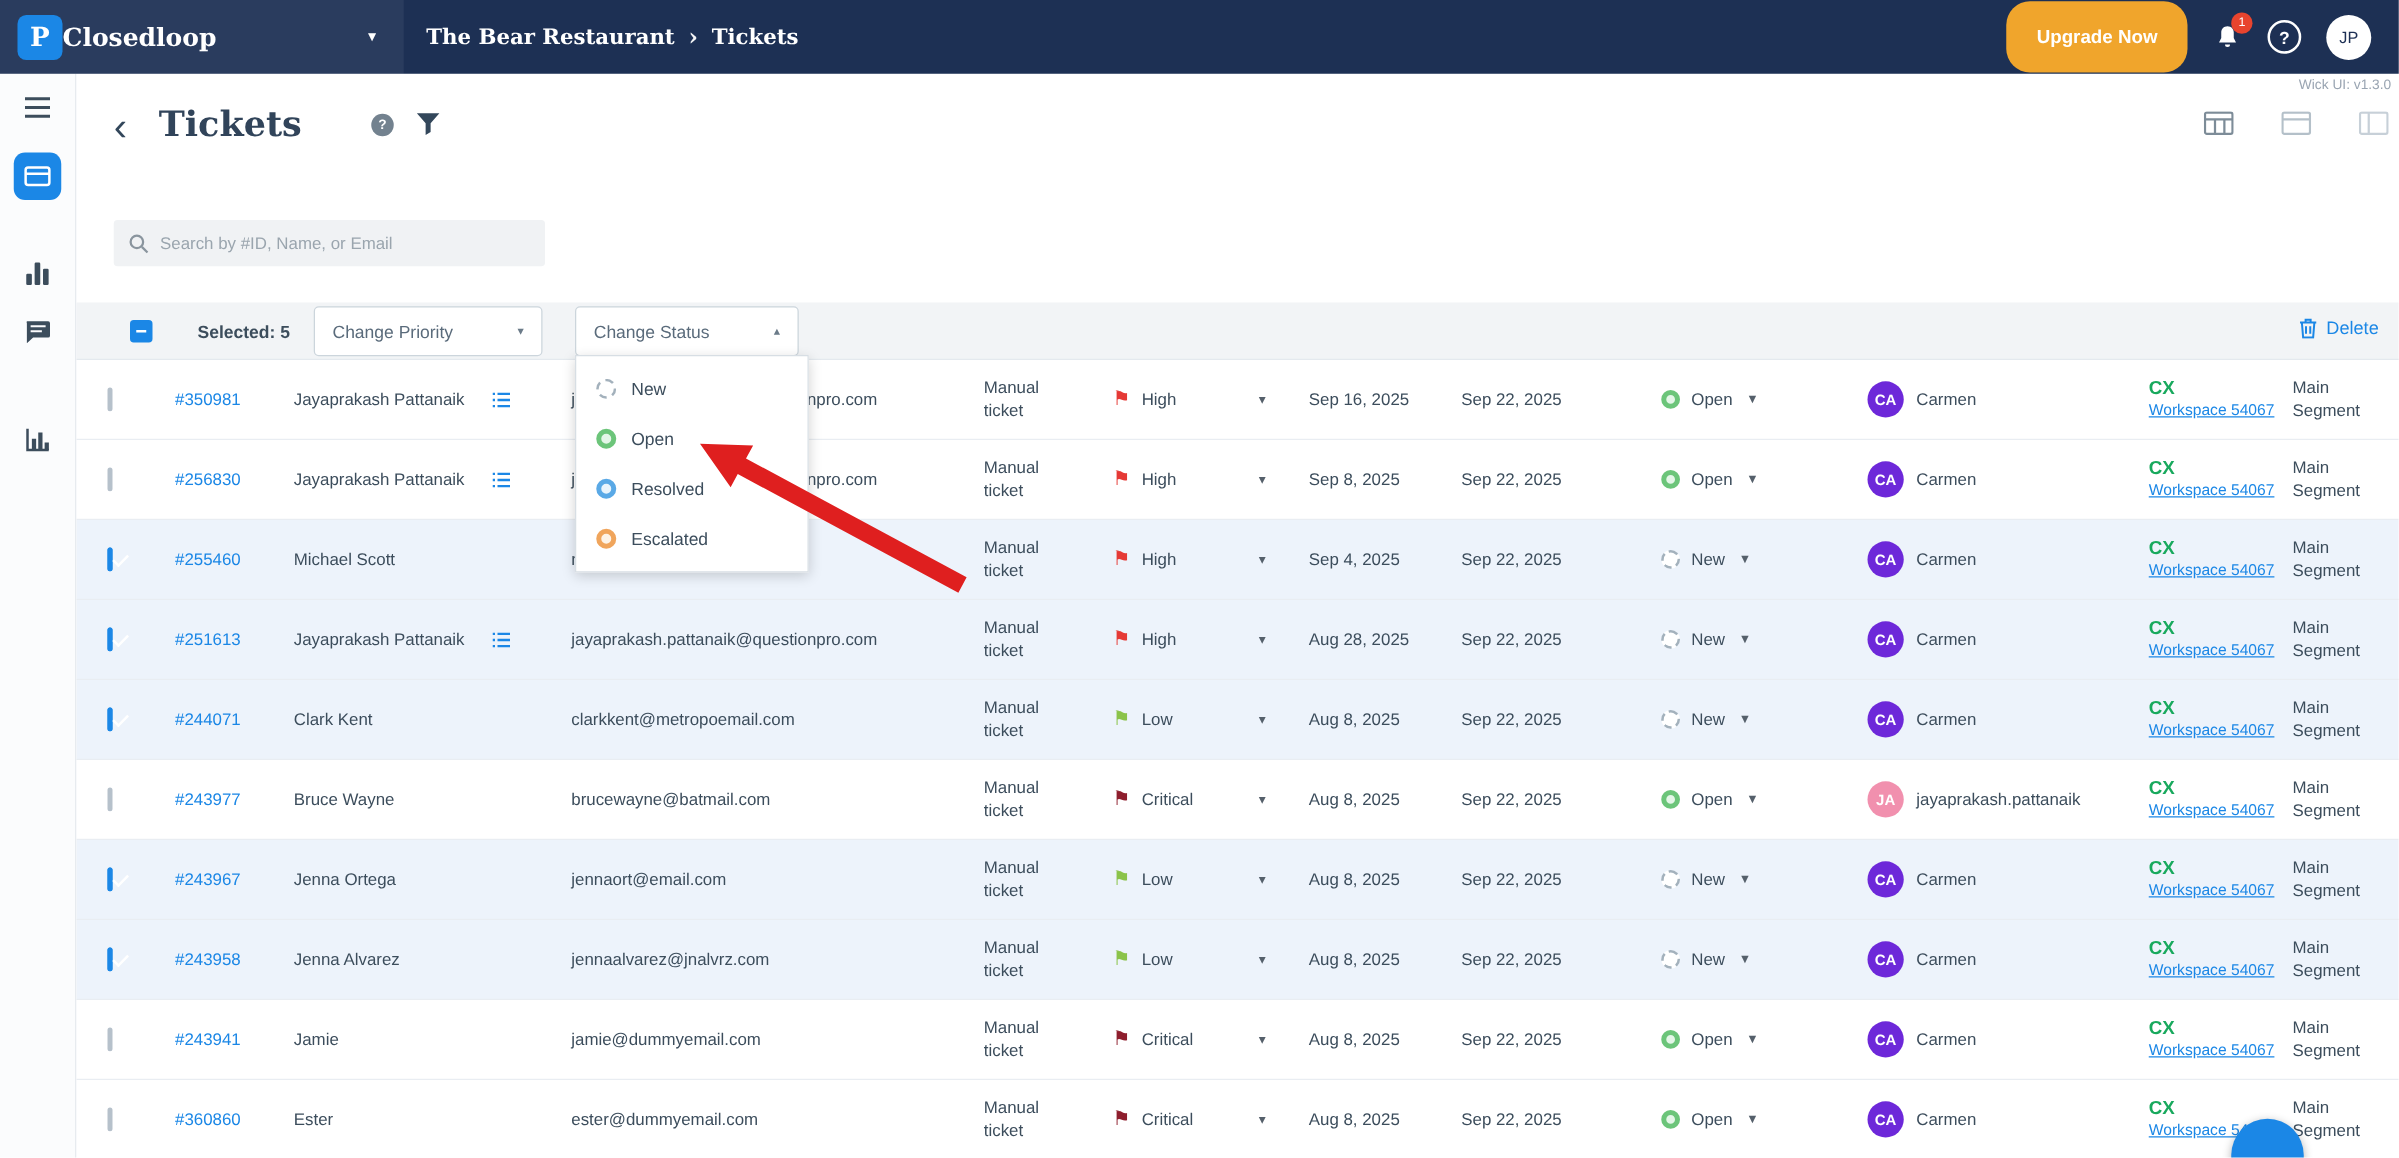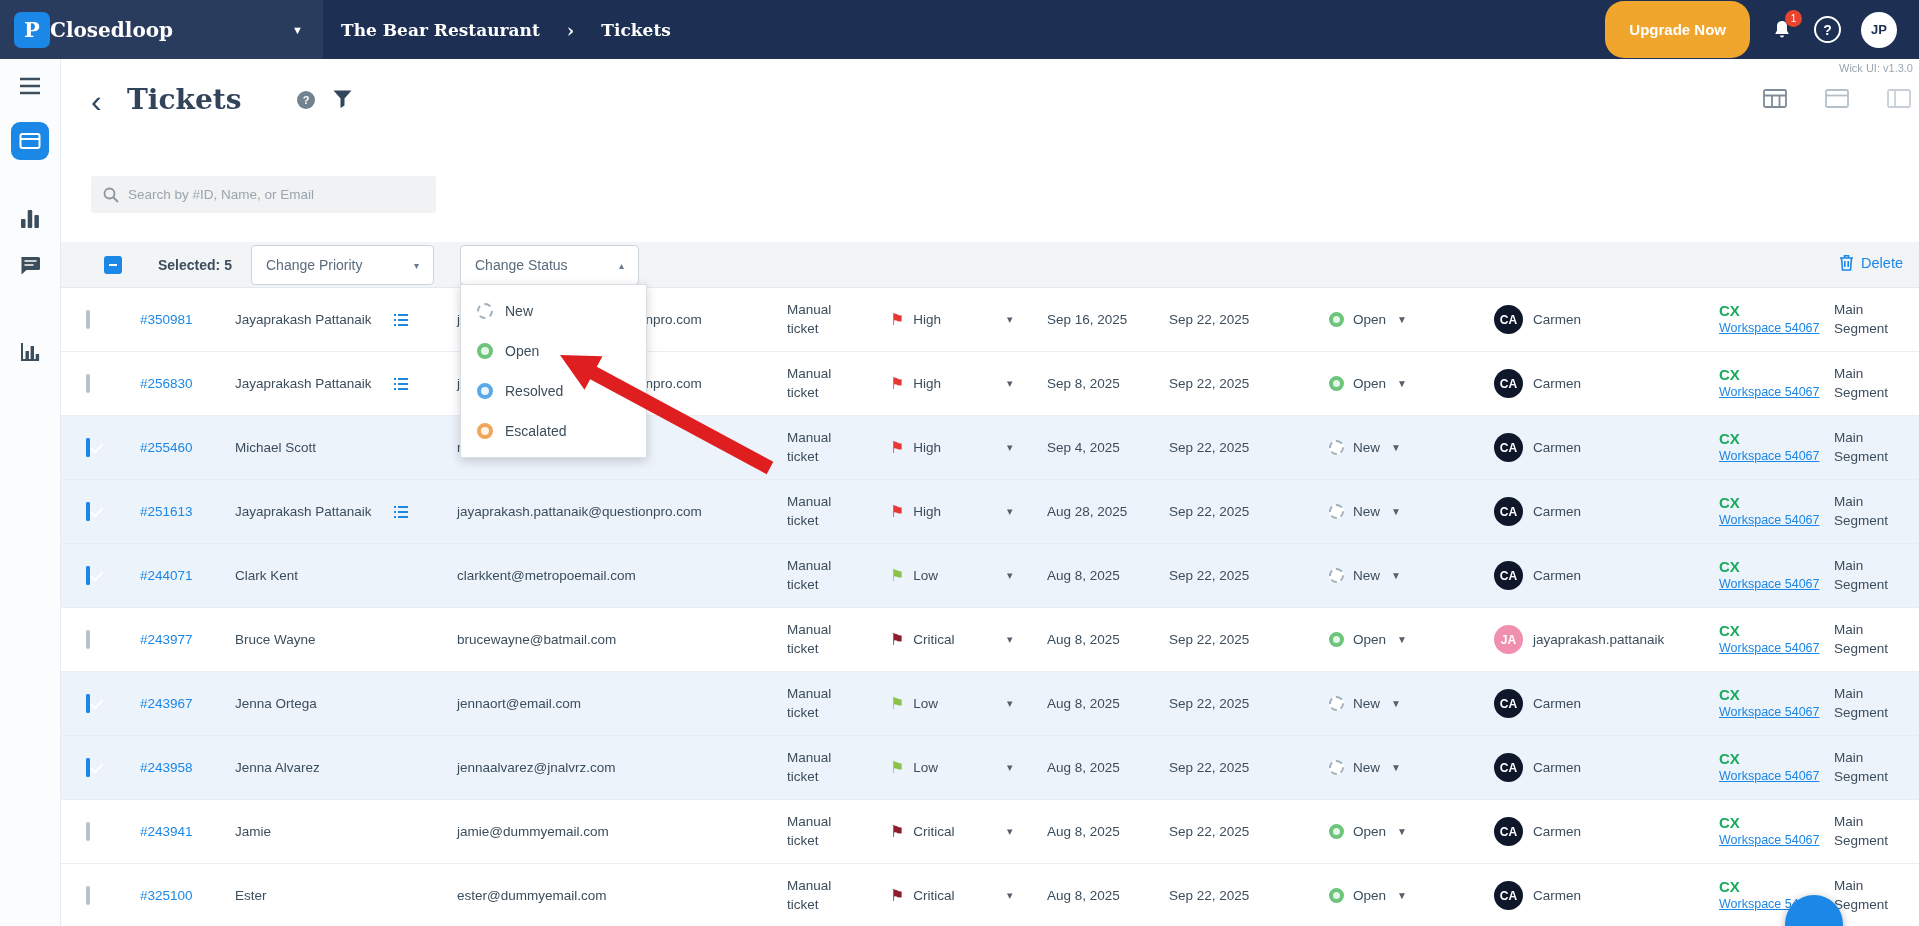--- a/index.html
+++ b/index.html
@@ -10,32 +10,32 @@
   .topbar{position:absolute;top:0;left:0;width:100%;height:59px;background:#1d3054;
     display:flex;align-items:center;z-index:100}
   .brand{width:323px;height:100%;display:flex;align-items:center;padding:0 14px;
     background:rgba(255,255,255,.06);position:relative;cursor:pointer}
   .logo{width:36px;height:36px;border-radius:7px;background:#1b87e6;color:#fff;
     display:flex;align-items:center;justify-content:center;
     font-family:"DejaVu Serif",serif;font-weight:bold;font-size:21px;flex:0 0 auto}
   .brand-name{color:#fff;font-family:"DejaVu Serif",serif;font-weight:bold;font-size:20px;}
   .brand-caret{position:absolute;right:20px;color:#fff;font-size:11px}
   .breadcrumb{display:flex;align-items:center;color:#fff;font-family:"DejaVu Serif",serif;
-    font-weight:bold;font-size:17px;margin-left:18px;gap:27px}
+    font-weight:bold;font-size:17px;margin-left:18px;gap:11px}
   .crumb-sep{font-size:19px;opacity:.95;font-weight:bold}
   .topbar-right{margin-left:auto;display:flex;align-items:center;gap:20px;padding-right:22px}
   .upgrade-btn{background:#f0a52c;color:#fff;font-weight:bold;font-size:15px;border:none;
     border-radius:19px;padding:20px 24px;cursor:pointer;font-family:"Liberation Sans",sans-serif}
   .bell-wrap{position:relative;width:24px;height:24px;cursor:pointer}
   .badge{position:absolute;top:-8px;right:-8px;background:#e8442e;color:#fff;font-size:10px;
     min-width:17px;height:17px;border-radius:50%;display:flex;align-items:center;justify-content:center}
   .help-circle{width:27px;height:27px;border:2px solid #fff;border-radius:50%;color:#fff;
     font-size:14px;font-weight:bold;display:flex;align-items:center;justify-content:center;cursor:pointer}
   .avatar-top{width:36px;height:36px;border-radius:50%;background:#fff;color:#1d3054;
-    font-weight:bold;font-size:13px;display:flex;align-items:center;justify-content:center;cursor:pointer}
+    font-weight:normal;font-size:13px;display:flex;align-items:center;justify-content:center;cursor:pointer}
   .version{position:absolute;top:62px;right:6px;font-size:11px;color:#9aa5b2;z-index:5}
 
   
   .sidebar{position:absolute;top:59px;left:0;width:61px;bottom:0;background:#fbfcfd;
     border-right:1px solid #e7ebef;z-index:20}
   .side-item{position:absolute;left:50%;transform:translateX(-50%);cursor:pointer;color:#3c4d5c;
     display:flex;align-items:center;justify-content:center}
   .side-active{width:38px;height:38px;background:#1b87e6;border-radius:9px;color:#fff}
 
   
@@ -95,21 +95,21 @@
   .status-caret{font-size:10px;color:#55606b;margin-left:2px}
   .dot{width:15px;height:15px;border-radius:50%;flex:0 0 auto}
   .menu-dot{width:16px;height:16px;border-radius:50%;flex:0 0 auto}
   .s-new{border:2px dashed #a3b1bc;background:#fff}
   .s-open{border:4px solid #6cc57a;background:#e4f6e8}
   .s-escalated{border:4px solid #f0a55c;background:#fdf3e7}
   .s-resolved{border:4px solid #5aa9e6;background:#e9f4fc}
   .assignee-cell{display:flex;align-items:center;gap:10px;padding-left:40px}
   .avatar{width:29px;height:29px;border-radius:50%;color:#fff;font-size:12px;font-weight:bold;
     display:flex;align-items:center;justify-content:center;flex:0 0 auto}
-  .av-blue{background:#0f172a}.av-pink{background:#f190ae}
+  .av-blue{background:#6d28d9}.av-pink{background:#f190ae}
   .ws-cell{padding-left:35px;line-height:1.25}
   .cx{color:#18a95d;font-weight:bold;font-size:15px}
   .ws-link{color:#1b87e6;font-size:12.5px;text-decoration:underline;cursor:pointer}
   .seg-cell span{display:inline-block;width:68px;white-space:normal;line-height:1.35}
 
   
   .status-menu{position:absolute;left:399px;top:225px;width:187px;background:#fff;
     border:1px solid #d7dee4;box-shadow:0 3px 10px rgba(0,0,0,.18);z-index:50;padding:6px 0}
   .status-item{display:flex;align-items:center;gap:12px;height:40px;padding:0 16px;font-size:14px;
     color:#3c4d5c;cursor:pointer}
@@ -545,21 +545,21 @@
     </div>
     <div class="cell ws-cell">
       <div class="cx">CX</div>
       <div class="ws-link">Workspace 54067</div>
     </div>
     <div class="cell seg-cell"><span>Main Segment</span></div>
   </div>
 
   <div class="trow">
     <div class="cell"><span class="cb"></span></div>
-    <div class="cell tid">#325100</div>
+    <div class="cell tid">#360860</div>
     <div class="cell name-cell">
       <span>Ester</span>
 
     </div>
     <div class="cell">ester@dummyemail.com</div>
     <div class="cell type-cell"><span>Manual ticket</span></div>
     <div class="cell prio-cell">
       <span class="flag p-critical">⚑</span>
       <span>Critical</span>
     </div>

